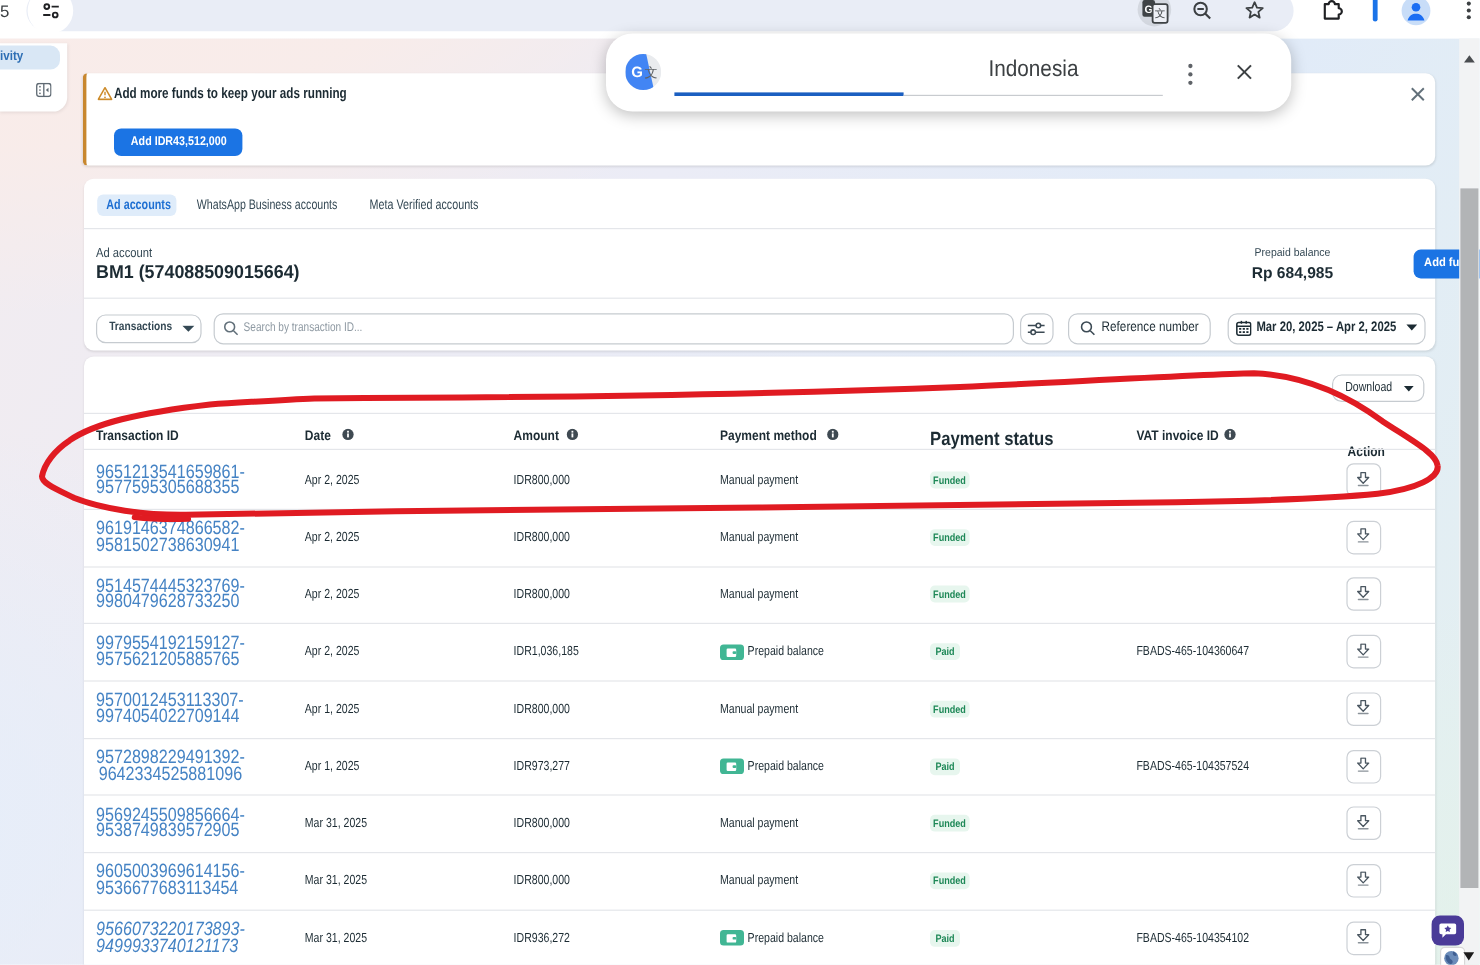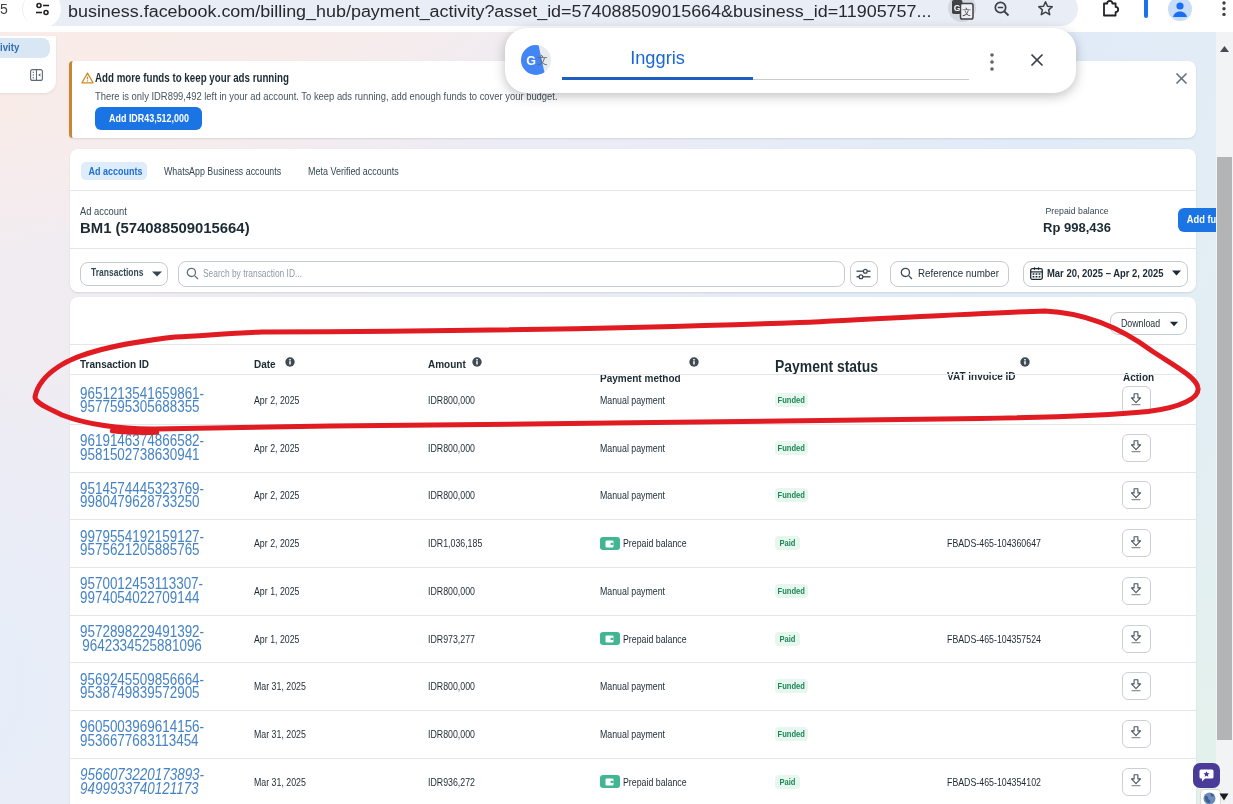--- a/index.html
+++ b/index.html
@@ -35,21 +35,20 @@
   <div class="abs" style="left:23px;top:-10px;width:38px;height:38px;background:#fff;border-radius:50%;"></div>
 
   <svg class="abs" style="left:34px;top:1px;" width="17" height="17" viewBox="0 0 17 17">
     <g stroke="#202124" stroke-width="1.6" fill="none">
       <circle cx="5" cy="4.5" r="2"></circle>
       <line x1="9" y1="4.5" x2="15" y2="4.5"></line>
       <circle cx="12" cy="11.5" r="2"></circle>
       <line x1="2" y1="11.5" x2="8" y2="11.5"></line>
     </g>
   </svg>
-  <div id="urltxt"><span class="t" style="transform:scaleX(1.12);">business.facebook.com/billing_hub/payment_activity?asset_id=574088509015664&amp;business_id=11905757...</span></div>
 
   <div class="abs" style="left:948px;top:-6px;width:28px;height:28px;border-radius:50%;background:#d4d8e0;"></div>
   <svg class="abs" style="left:951px;top:0px;" width="24" height="20" viewBox="0 0 24 20">
     <rect x="1" y="0" width="10.5" height="14" rx="1.8" fill="#3f4346"></rect>
     <text x="6.2" y="10.5" font-size="9" font-weight="bold" fill="#fff" text-anchor="middle" font-family="Liberation Sans">G</text>
     <rect x="9.5" y="3.5" width="12.5" height="15.5" rx="1.8" fill="#eef0f6" stroke="#3f4346" stroke-width="1.5"></rect>
     <text x="15.8" y="14.5" font-size="9" fill="#3f4346" text-anchor="middle" font-family="Liberation Sans">文</text>
   </svg>
 
   <svg class="abs" style="left:993px;top:0px;" width="18" height="18" viewBox="0 0 18 18">
@@ -95,38 +94,37 @@
   <path d="M10.4 4.2v3.6l-2.2-1.8z" fill="#5f6a73"></path>
 </svg>
 
 <div id="banner" class="card">
   <svg class="abs" style="left:9px;top:11px;" width="13" height="12" viewBox="0 0 15 14">
     <path d="M7.5 1.3L14 12.6H1z" fill="none" stroke="#cd8b2a" stroke-width="1.5" stroke-linejoin="round"></path>
     <line x1="7.5" y1="5.3" x2="7.5" y2="8.6" stroke="#cd8b2a" stroke-width="1.4"></line>
     <circle cx="7.5" cy="10.6" r="0.85" fill="#cd8b2a"></circle>
   </svg>
   <div class="abs" style="left:23px;top:10px;font-size:12.5px;font-weight:bold;color:#1c2b33;"><span class="t" style="transform:scaleX(0.78);">Add more funds to keep your ads running</span></div>
-  <div class="abs" style="left:23px;top:27.5px;font-size:12px;color:#46555f;"><span class="t" style="transform:scaleX(0.855);font-size:11px;">There is only IDR899,492 left in your ad account. To keep ads running, add enough funds to cover your budget.</span></div>
   <div class="abs" style="left:23px;top:46px;width:107px;height:23px;background:#1b74e4;border-radius:6px;color:#fff;font-size:10.5px;font-weight:bold;text-align:center;line-height:23px;"><span class="tc" style="transform:scaleX(0.85);">Add IDR43,512,000</span></div>
   <svg class="abs" style="left:1103px;top:11px;" width="13" height="13" viewBox="0 0 13 13">
     <line x1="1.5" y1="1.5" x2="11.5" y2="11.5" stroke="#62707a" stroke-width="1.6"></line>
     <line x1="11.5" y1="1.5" x2="1.5" y2="11.5" stroke="#62707a" stroke-width="1.6"></line>
   </svg>
 </div>
 
 <div id="tabscard" class="card">
   <div class="abs" style="left:11px;top:13px;width:66px;height:18px;background:#dfecfa;border-radius:5px;"></div>
   <div class="abs" style="left:11px;top:13px;width:66px;height:18px;line-height:18px;text-align:center;font-size:11.5px;font-weight:bold;color:#1e6fd2;"><span class="tc" style="transform:scaleX(0.78);">Ad accounts</span></div>
   <div class="abs" style="left:94px;top:16px;font-size:11.5px;color:#344854;"><span class="t" style="transform:scaleX(0.77);">WhatsApp Business accounts</span></div>
   <div class="abs" style="left:238px;top:16px;font-size:11.5px;color:#344854;"><span class="t" style="transform:scaleX(0.78);">Meta Verified accounts</span></div>
   <div class="hdiv" style="top:41px;"></div>
   <div class="abs" style="left:10px;top:56px;font-size:11px;color:#344854;"><span class="t" style="transform:scaleX(0.85);">Ad account</span></div>
   <div class="abs" style="left:10px;top:70px;font-size:15.5px;font-weight:bold;color:#1c2b33;"><span class="t" style="transform:scaleX(0.96);">BM1 (574088509015664)</span></div>
   <div class="abs" style="right:87px;top:56px;font-size:9.5px;color:#344854;"><span class="tr" style="transform:scaleX(0.92);">Prepaid balance</span></div>
-  <div class="abs" style="right:85px;top:71px;font-size:13px;font-weight:bold;color:#1c2b33;"><span class="tr" style="transform:scaleX(1.0);">Rp 998,436</span></div>
+  <div class="abs" style="right:85px;top:71px;font-size:13px;font-weight:bold;color:#1c2b33;"><span class="tr" style="transform:scaleX(1.0);">Rp 684,985</span></div>
   <div class="abs" style="left:1108px;top:59px;width:64px;height:24px;background:#1b74e4;border-radius:6px;color:#fff;font-size:10px;font-weight:bold;text-align:center;line-height:24px;"><span class="tc" style="transform:scaleX(0.93);">Add funds</span></div>
   <div class="hdiv" style="top:99px;"></div>
 
   <div class="fbtn" style="left:10px;top:113px;width:88px;height:24px;"></div>
   <div class="abs" style="left:21px;top:118px;font-size:10px;font-weight:bold;color:#344854;"><span class="t" style="transform:scaleX(0.85);">Transactions</span></div>
   <svg class="abs" style="left:81px;top:122px;" width="12" height="6" viewBox="0 0 12 6">
       <path d="M1 0.5h10L6 5.5z" fill="#344854"></path>
     </svg>
   <div class="fbtn" style="left:108px;top:112px;width:667px;"></div>
   <svg class="abs" style="left:116px;top:118px;" width="13" height="13" viewBox="0 0 13 13">
@@ -173,23 +171,23 @@
   <div class="fbtn" style="left:1040px;top:15px;width:77px;height:23px;"></div>
   <div class="abs" style="left:1051px;top:20px;font-size:11px;color:#1c2b33;"><span class="t" style="transform:scaleX(0.8);">Download</span></div>
   <svg class="abs" style="left:1099px;top:24px;" width="10" height="6" viewBox="0 0 11 6">
       <path d="M1 0.5h9L5.5 5.5z" fill="#1c2b33"></path>
     </svg>
   <div class="hdiv" style="top:47px;"></div>
 
   <div class="abs" style="left:10px;top:61px;font-size:11.5px;font-weight:bold;color:#1c2b33;"><span class="t" style="transform:scaleX(0.87);">Transaction ID</span></div>
   <div class="abs" style="left:184px;top:61px;font-size:11.5px;font-weight:bold;color:#1c2b33;"><span class="t" style="transform:scaleX(0.87);">Date</span></div>
   <div class="abs" style="left:358px;top:61px;font-size:11.5px;font-weight:bold;color:#1c2b33;"><span class="t" style="transform:scaleX(0.87);">Amount</span></div>
-  <div class="abs" style="left:530px;top:75px;font-size:11.5px;font-weight:bold;color:#1c2b33;"><span class="t" style="transform:scaleX(0.87);">Payment method</span></div>
+  <div class="abs" style="left:530px;top:61px;font-size:11.5px;font-weight:bold;color:#1c2b33;"><span class="t" style="transform:scaleX(0.87);">Payment method</span></div>
   <div class="abs" style="left:705px;top:61px;font-size:16px;font-weight:bold;color:#1c2b33;"><span class="t" style="transform:scaleX(0.87);">Payment status</span></div>
-  <div class="abs" style="left:877px;top:61px;font-size:11.5px;font-weight:bold;color:#1c2b33;margin-top:12px;"><span class="t" style="transform:scaleX(0.87);">VAT invoice ID</span></div>
+  <div class="abs" style="left:877px;top:61px;font-size:11.5px;font-weight:bold;color:#1c2b33;"><span class="t" style="transform:scaleX(0.87);">VAT invoice ID</span></div>
   <div class="abs" style="left:1053px;top:74px;font-size:11.5px;font-weight:bold;color:#1c2b33;"><span class="t" style="transform:scaleX(0.87);">Action</span></div>
   <svg class="abs" style="left:215px;top:60px;" width="10" height="10" viewBox="0 0 10 10">
       <circle cx="5" cy="5" r="4.7" fill="#3f4a52"></circle>
       <rect x="4.25" y="4.2" width="1.5" height="3.3" fill="#fff"></rect>
       <rect x="4.25" y="2" width="1.5" height="1.5" fill="#fff"></rect>
     </svg>
   <svg class="abs" style="left:402px;top:60px;" width="10" height="10" viewBox="0 0 10 10">
       <circle cx="5" cy="5" r="4.7" fill="#3f4a52"></circle>
       <rect x="4.25" y="4.2" width="1.5" height="3.3" fill="#fff"></rect>
       <rect x="4.25" y="2" width="1.5" height="1.5" fill="#fff"></rect>
@@ -330,22 +328,22 @@
     <defs>
         <clipPath id="cpl">
           <polygon points="0,0 17.5,0 24,30 0,30"></polygon>
         </clipPath>
       </defs>
     <circle cx="15" cy="15" r="15" fill="#e9ebee"></circle>
     <circle cx="15" cy="15" r="15" fill="#4285f4" clip-path="url(#cpl)"></circle>
     <text x="10" y="19.5" font-size="12.5" font-weight="bold" fill="#fff" text-anchor="middle" font-family="Liberation Sans">G</text>
     <text x="21.5" y="19" font-size="11" fill="#5f6368" text-anchor="middle" font-family="Liberation Sans">文</text>
   </svg>
-  <div class="abs" style="left:57px;top:0;width:191px;height:52px;line-height:60px;text-align:center;font-size:19px;color:#1967d2;"><span class="tc" style="transform:scaleX(0.96);">Inggris</span></div>
   <div class="abs" style="left:57px;top:49px;width:191px;height:3px;background:#1b5fc1;"></div>
+  <div class="abs" style="left:248px;top:0;width:216px;height:52px;line-height:60px;text-align:center;font-size:19px;color:#3c4043;"><span class="tc" style="transform:scaleX(0.91);">Indonesia</span></div>
   <div class="abs" style="left:248px;top:51px;width:216px;height:1px;background:#c8cbcf;"></div>
   <svg class="abs" style="left:483px;top:24px;" width="8" height="24" viewBox="0 0 8 24">
     <circle cx="4" cy="3" r="1.8" fill="#5f6368"></circle>
       <circle cx="4" cy="10" r="1.8" fill="#5f6368"></circle>
       <circle cx="4" cy="17" r="1.8" fill="#5f6368"></circle>
   </svg>
   <svg class="abs" style="left:525px;top:25px;" width="14" height="14" viewBox="0 0 14 14">
     <line x1="1.5" y1="1.5" x2="12.5" y2="12.5" stroke="#3c4043" stroke-width="1.7"></line>
     <line x1="12.5" y1="1.5" x2="1.5" y2="12.5" stroke="#3c4043" stroke-width="1.7"></line>
   </svg>

